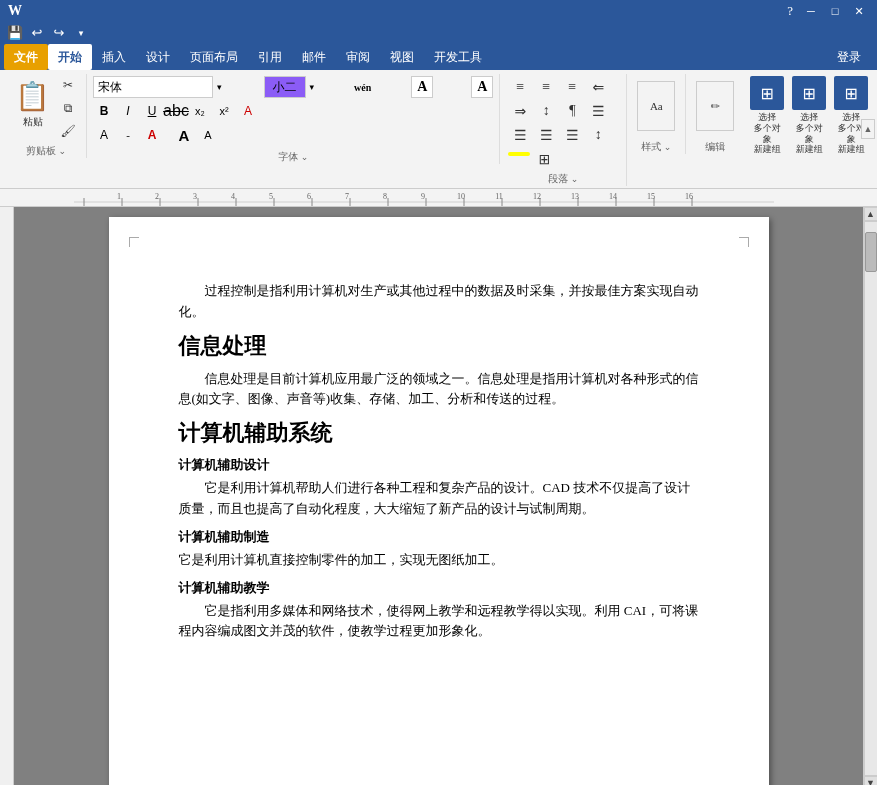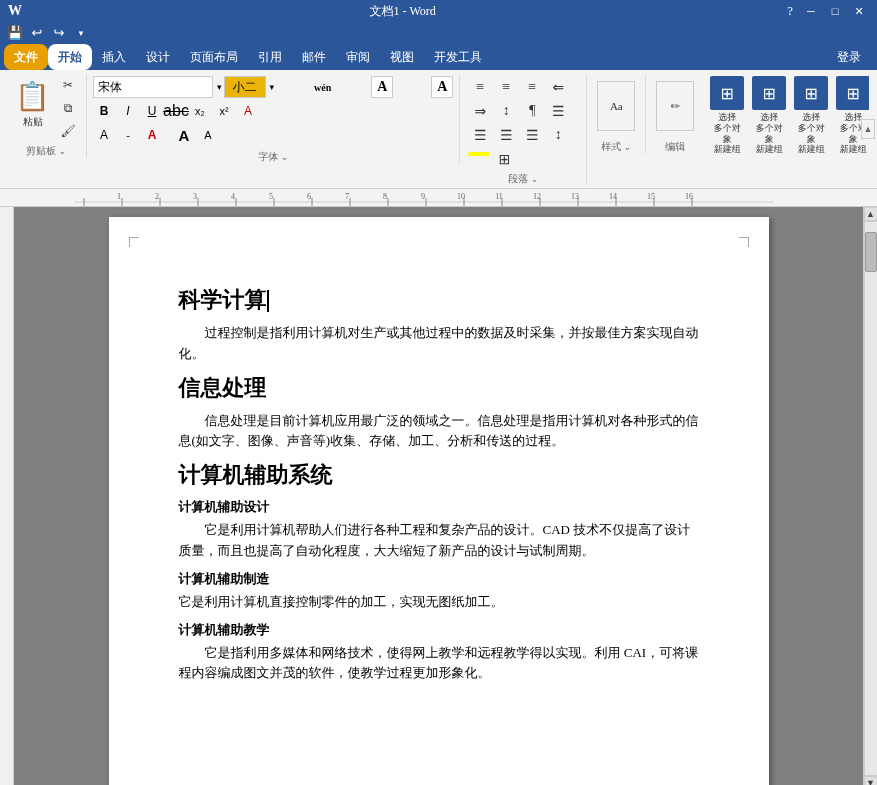--- a/index.html
+++ b/index.html
@@ -54,21 +54,21 @@
       background: #2b579a;
       height: 26px;
       display: flex;
       align-items: stretch;
       padding: 0 4px;
     }
     .menu-item {
       padding: 0 10px;
       display: flex; align-items: center;
       color: white; font-size: 12px; cursor: pointer;
-      border-radius: 8px;
+      border-radius: 2px;
     }
     .menu-item.active {
       background: white;
       color: #2b579a;
       font-weight: bold;
     }
     .login-btn {
       margin-left: auto;
       padding: 0 12px;
       display: flex; align-items: center;
@@ -143,24 +143,25 @@
       border: 1px solid #ccc;
       background: white;
       display: flex; align-items: center;
       padding: 0 4px;
       font-size: 12px;
       cursor: pointer;
     }
     .font-size-box {
       width: 42px; height: 22px;
       border: 1px solid #ccc;
-      background: #eab308;
+      background: #8b5cf6;
       display: flex; align-items: center; justify-content: center;
       font-size: 12px;
       cursor: pointer;
+      margin-left: 40px;
     }
     .fs-btn {
       width: 22px; height: 22px;
       border: 1px solid #ccc; background: white;
       display: flex; align-items: center; justify-content: center;
       cursor: pointer; font-size: 13px; font-weight: bold; margin-left: 36px;
     }
     .format-btn {
       width: 22px; height: 22px;
       border: none; background: transparent;
@@ -327,21 +328,20 @@
       cursor: pointer; font-size: 9px; color: #666;
     }
   </style>
 </head>
 <body>
 
 <div id="title-bar">
   <div class="title-left">
     <span style="font-size:14px;font-weight:bold;color:#fff;">W</span>
   </div>
-  <div class="title-center">文档1 - Word</div>
   <div class="title-right">
     <span style="color:white;font-size:13px;cursor:pointer;padding:0 4px;">?</span>
     <button class="win-btn">─</button>
     <button class="win-btn">□</button>
     <button class="win-btn close">✕</button>
   </div>
 </div>
 
 <div id="quick-access">
   <span class="qa-btn">💾</span>
@@ -520,23 +520,20 @@
   <div id="scrollbar-left"></div>
 
   <div id="page-area">
     <div id="page">
 
       <div class="page-corner-tl"></div>
       <div class="page-corner-tr"></div>
 
       <div style="height:4px;"></div>
 
-      <div class="heading1">
-        <span>科学计算</span><span class="cursor-blink"></span>
-      </div>
 
       <p class="body-text">过程控制是指利用计算机对生产或其他过程中的数据及时采集，并按最佳方案实现自动化。</p>
 
       <div class="heading1">
         <span>信息处理</span>
       </div>
       <p class="body-text">信息处理是目前计算机应用最广泛的领域之一。信息处理是指用计算机对各种形式的信息(如文字、图像、声音等)收集、存储、加工、分析和传送的过程。</p>
 
       <div class="heading1">
         <span>计算机辅助系统</span>

